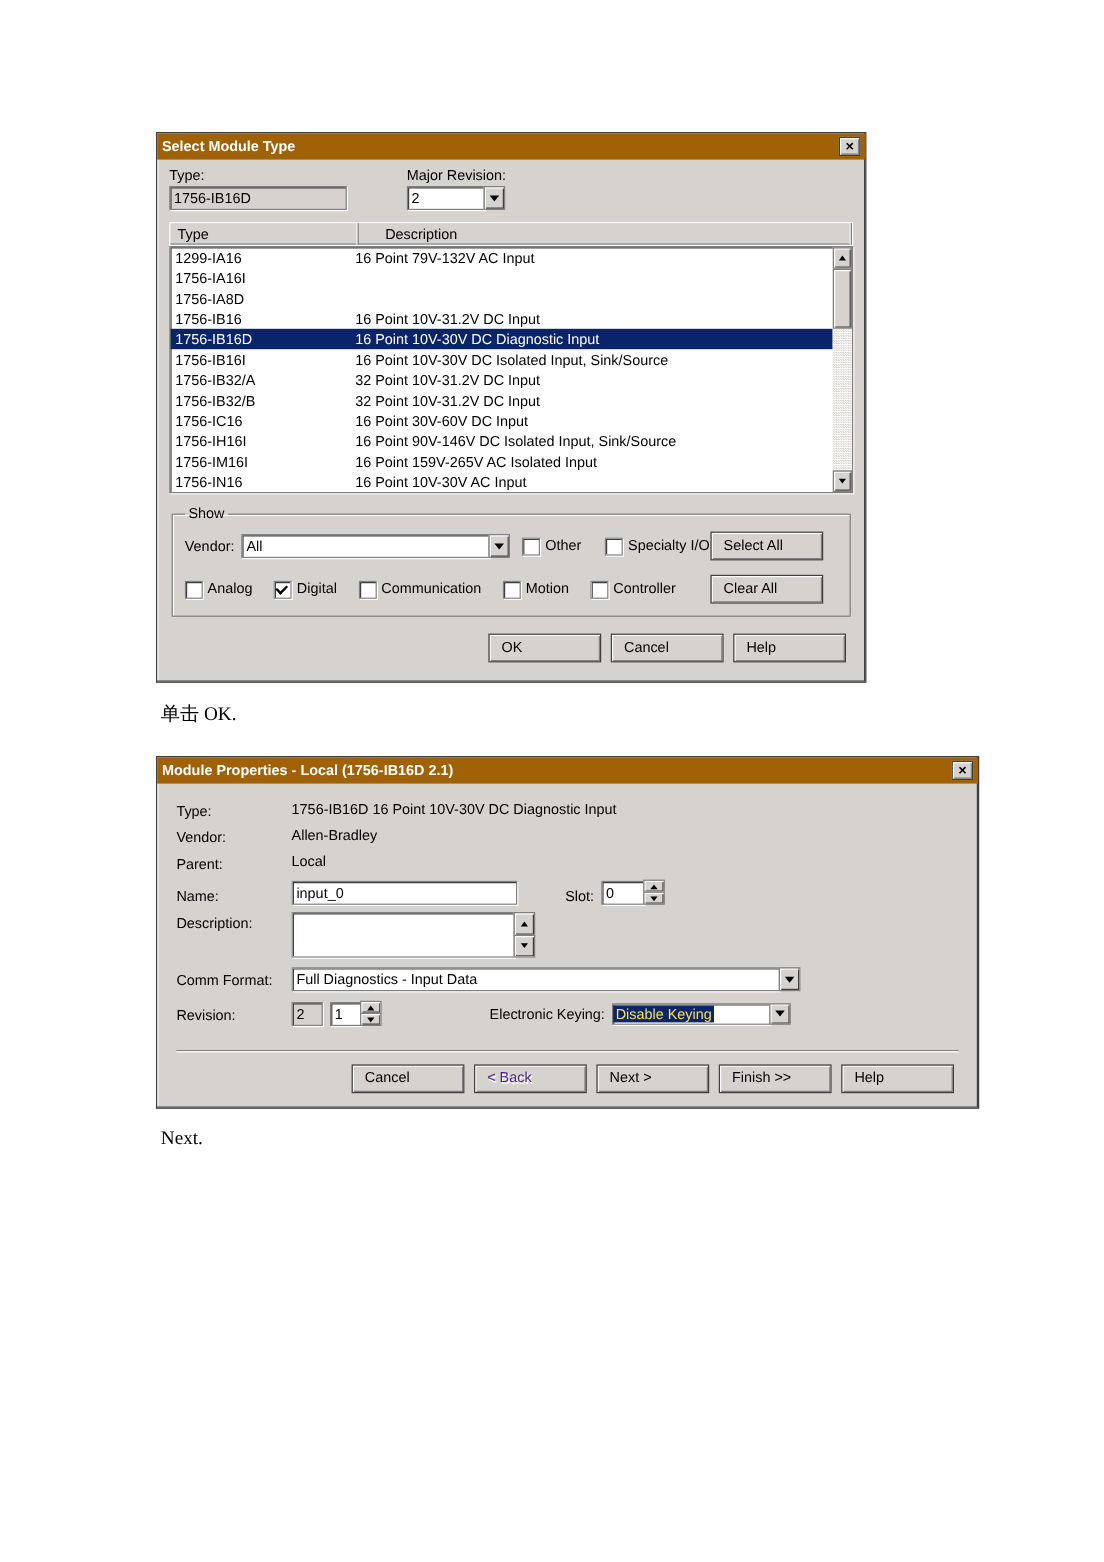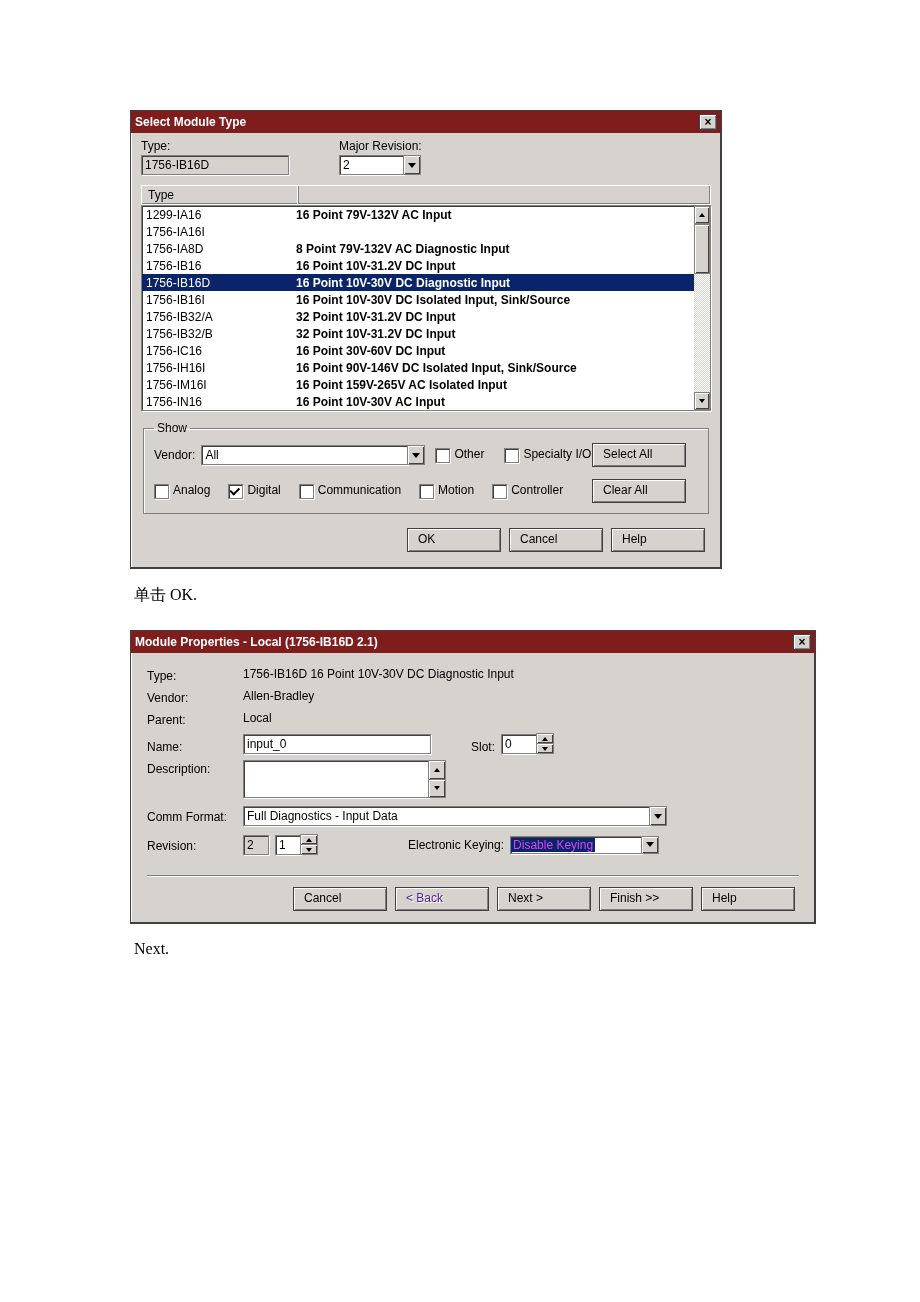--- a/index.html
+++ b/index.html
@@ -18,21 +18,21 @@
     font-size: 16px;
     margin: 16px 0 24px 4px;
   }
   .dialog {
     background: #d6d3ce;
     border: 1px solid #404040;
     box-shadow: inset -1px -1px 0 #404040, inset 1px 1px 0 #fff;
     position: relative;
   }
   .titlebar {
-    background: #7f1d1d;
+    background: #a16207;
     color: #fff;
     font-weight: bold;
     padding: 3px 4px;
     display: flex;
     align-items: center;
     justify-content: space-between;
     font-size: 12px;
   }
   .tb-close {
     width: 16px; height: 14px;
@@ -98,21 +98,21 @@
   .listbody {
     background: #fff;
     border: 1px solid #808080;
     box-shadow: inset 1px 1px 0 #404040, 1px 1px 0 #fff;
     height: 204px;
     display: flex;
   }
   .rows { flex: 1; overflow: hidden; }
   .lrow { display: flex; height: 17px; align-items: center; }
   .lrow .c1 { width: 146px; padding-left: 4px; }
-  .lrow .c2 { flex: 1; padding-left: 4px; font-weight: bold; }
+  .lrow .c2 { flex: 1; padding-left: 4px; }
   .lrow.sel { background: #0a246a; color: #fff; }
   .vscroll {
     width: 16px;
     background: #dedede;
     display: flex; flex-direction: column;
   }
   .vbtn {
     height: 16px;
     background: #d6d3ce;
     border: 1px solid #808080;
@@ -185,21 +185,21 @@
   }
   
   
   .d1 { width: 590px; }
   .d2 { width: 684px; }
 
   .d2 .body { padding: 14px 16px 12px 16px; }
   .d2 .frow { display:flex; align-items: flex-start; margin-bottom: 6px; }
   .d2 .flabel { width: 96px; padding-top: 2px; }
   .selected-combo {
-    background: #0a246a; color:#d946ef;
+    background: #0a246a; color:#fde047;
     padding: 0 2px;
   }
 </style>
 </head>
 <body>
 
 <div class="page">
 
   <div class="dialog d1">
     <div class="titlebar">
@@ -218,33 +218,33 @@
             <div class="sunken" style="width:58px;">2</div>
             <div class="combo-btn">
                 <div class="tri-down"></div>
               </div>
           </div>
         </div>
       </div>
 
       <div class="listheader">
         <div class="hcell" style="width:144px;">Type</div>
+        <div class="hcell" style="flex:1;">Description</div>
       </div>
       <div class="listbody">
         <div class="rows" id="d1-rows">
             <div class="lrow">
               <div class="c1">1299-IA16</div>
               <div class="c2">16 Point 79V-132V AC Input</div>
             </div>
             <div class="lrow">
               <div class="c1">1756-IA16I</div>
             </div>
             <div class="lrow">
               <div class="c1">1756-IA8D</div>
-              <div class="c2">8 Point 79V-132V AC Diagnostic Input</div>
             </div>
             <div class="lrow">
               <div class="c1">1756-IB16</div>
               <div class="c2">16 Point 10V-31.2V DC Input</div>
             </div>
             <div class="lrow sel">
               <div class="c1">1756-IB16D</div>
               <div class="c2">16 Point 10V-30V DC Diagnostic Input</div>
             </div>
             <div class="lrow">

